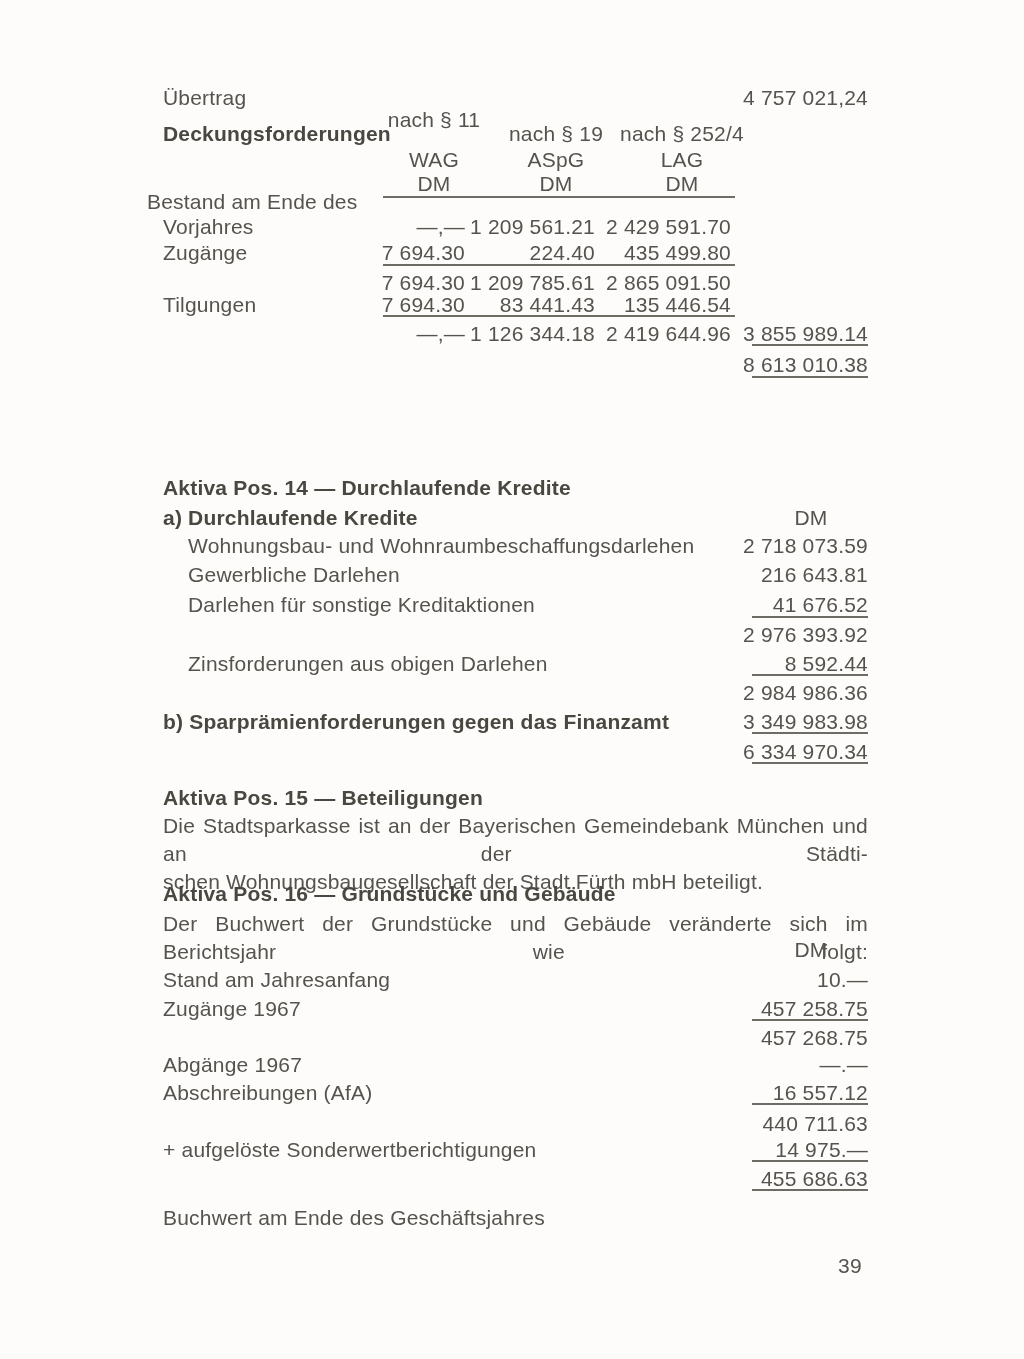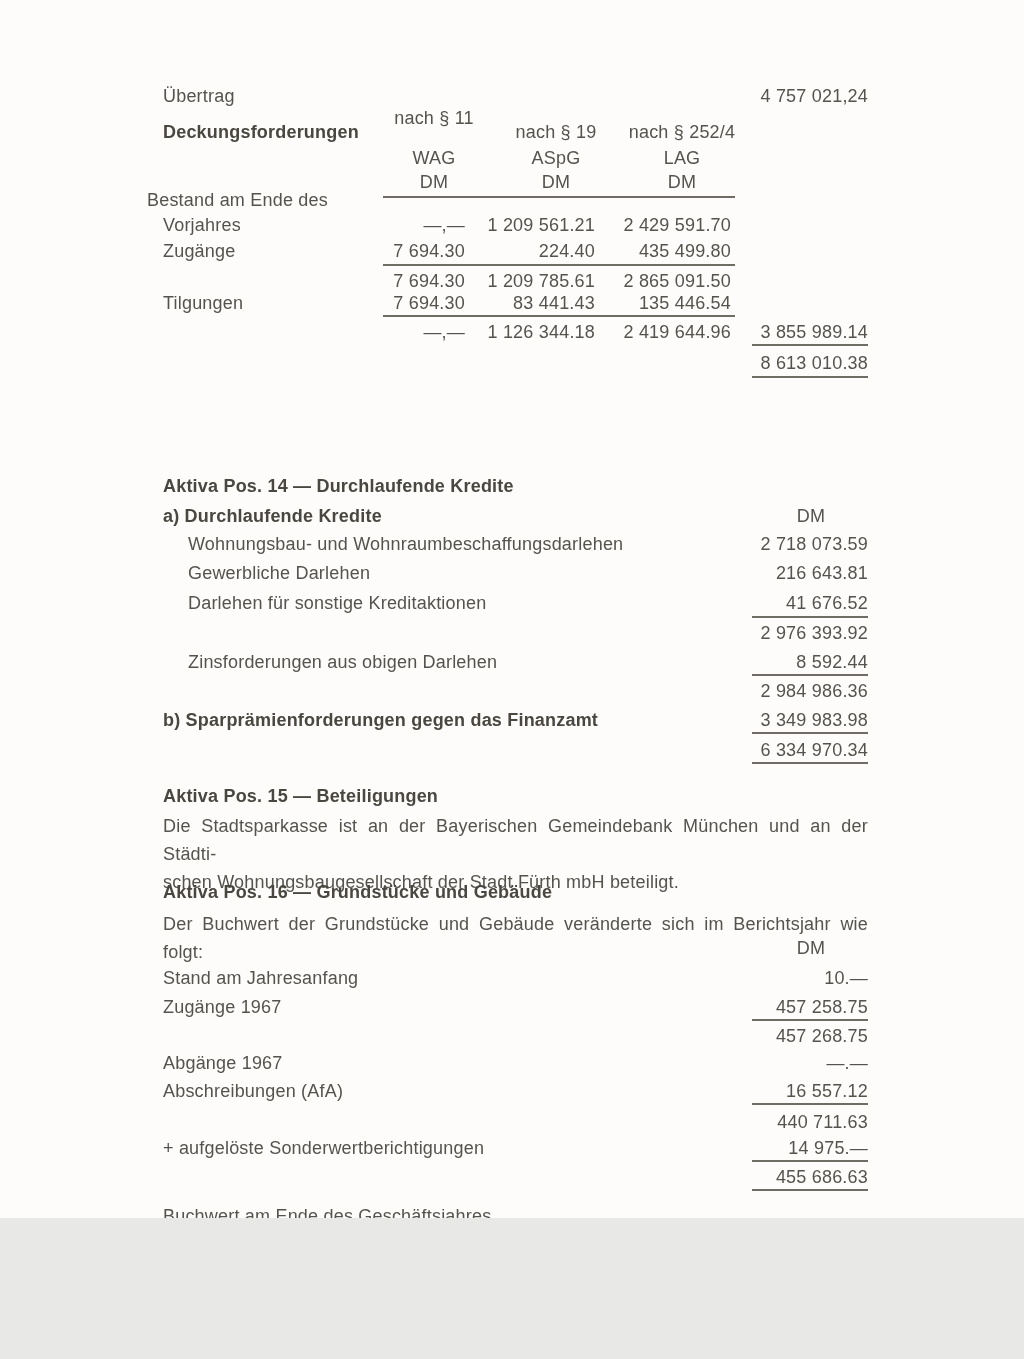--- a/index.html
+++ b/index.html
@@ -1,22 +1,22 @@
 <!DOCTYPE html>
 <html><head>
 <meta charset="utf-8">
 <style>
   html,body{margin:0;padding:0;background:#e8e8e6;}
   .page{
     position:relative;
-    width:1024px;height:1218px;
+    width:1024px;height:1359px;
     margin:0 auto;
     background:#fdfcfa;
     font-family:"Liberation Sans","DejaVu Sans",sans-serif;
-    font-size:18px;
+    font-size:21px;
     color:#55534e;
     letter-spacing:.2px;
     overflow:hidden;
   }
   .abs{position:absolute;white-space:nowrap;}
   .b{font-weight:700;color:#494740;}
   
   .num{position:absolute;white-space:nowrap;text-align:center;}
   .r1{right:559px;}
   .r2{right:429px;}

